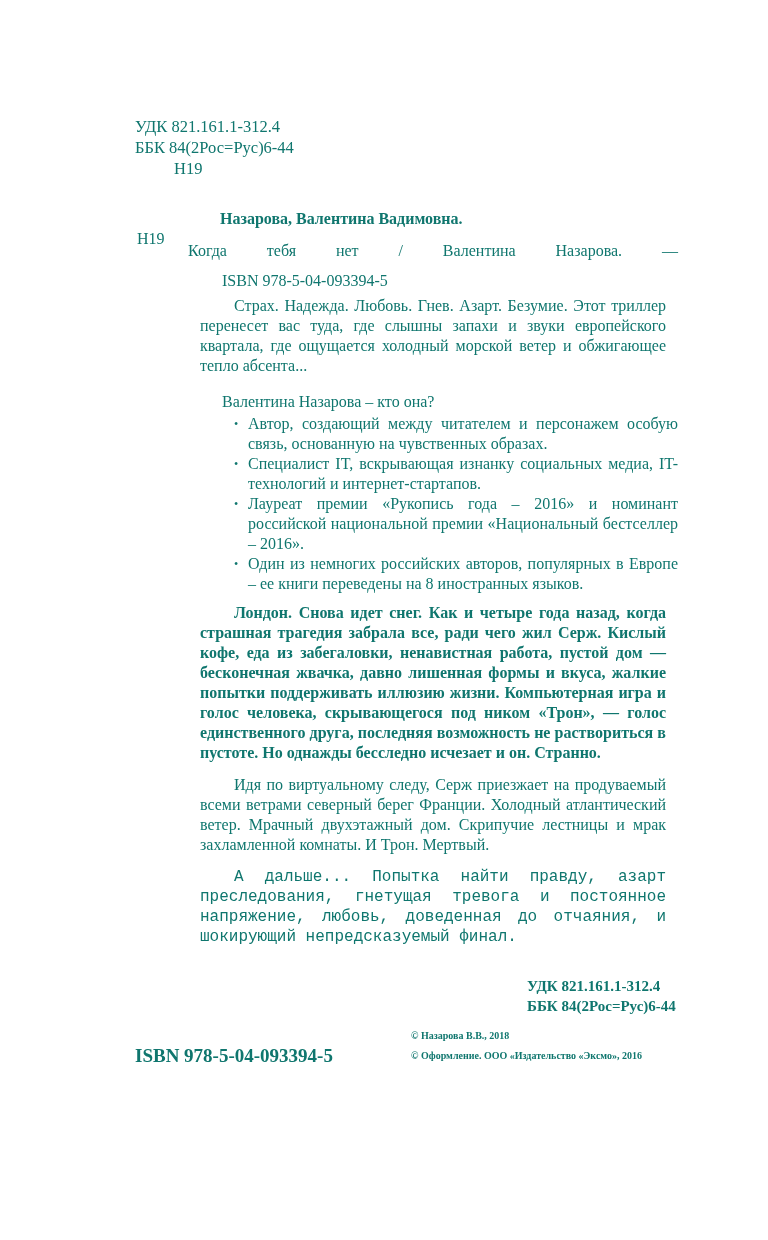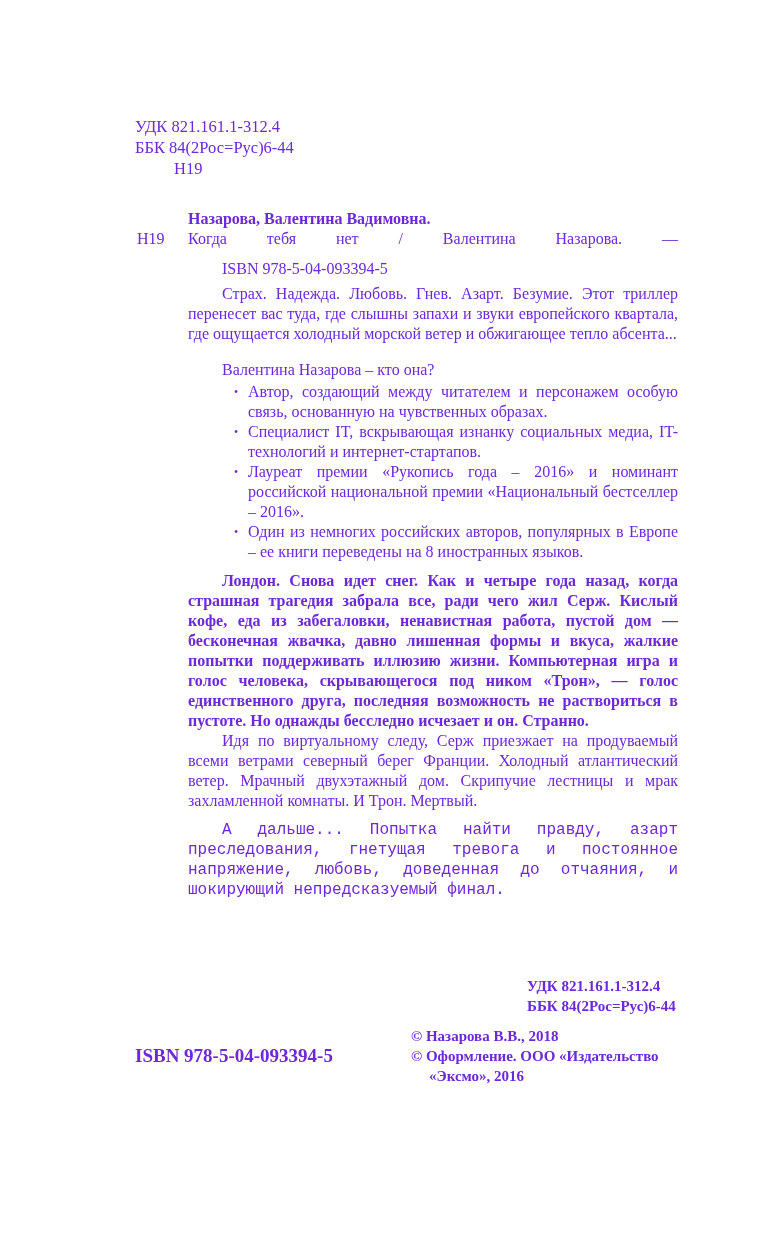--- a/index.html
+++ b/index.html
@@ -5,21 +5,21 @@
   html, body {
     margin: 0;
     padding: 0;
     background: #ffffff;
   }
   .page {
     position: relative;
     width: 768px;
     height: 1240px;
     background: #ffffff;
-    color: #6d28d9;
+    color: #0f766e;
     font-family: "Liberation Serif", "DejaVu Serif", serif;
     font-size: 16px;
     line-height: 20px;
     overflow: hidden;
   }
 
   
   .top-codes {
     position: absolute;
     left: 135px;
@@ -35,28 +35,28 @@
     left: 188px;
     top: 209px;
     width: 490px;
   }
   .catalog-card { position: relative; }
   .catalog-code {
     position: absolute;
     left: -51px;
     top: 20px;
   }
-  .author { font-weight: bold; }
-  .title-l1 { text-align: justify; text-align-last: justify; }
+  .author { font-weight: bold; margin-left: 32px; }
+  .title-l1 { text-align: justify; text-align-last: justify; margin-top: 12px; }
   .isbn-line { margin-top: 10px; text-indent: 34px; }
 
   .para {
     text-align: justify;
     text-indent: 34px;
-    margin: 0;
+    margin: 12px;
   }
   .intro { margin-top: 5px; }
   .who { margin-top: 16px; text-indent: 34px; }
 
   .bullets {
     margin: 2px 0 0 0;
     padding: 0 0 0 45px;
     list-style: none;
     font-family: Liberation Serif, serif;
   }
@@ -85,21 +85,21 @@
     font-size: 15px;
     line-height: 20px;
     white-space: nowrap;
   }
   .copyright {
     position: absolute;
     left: 411px;
     top: 1026px;
     width: 278px;
     font-weight: bold;
-    font-size: 15px;
+    font-size: 10px;
     line-height: 20px;
   }
   .copyright .c2 {
     padding-left: 18px;
     text-indent: -18px;
   }
   .isbn-bottom {
     position: absolute;
     left: 135px;
     top: 1046px;

